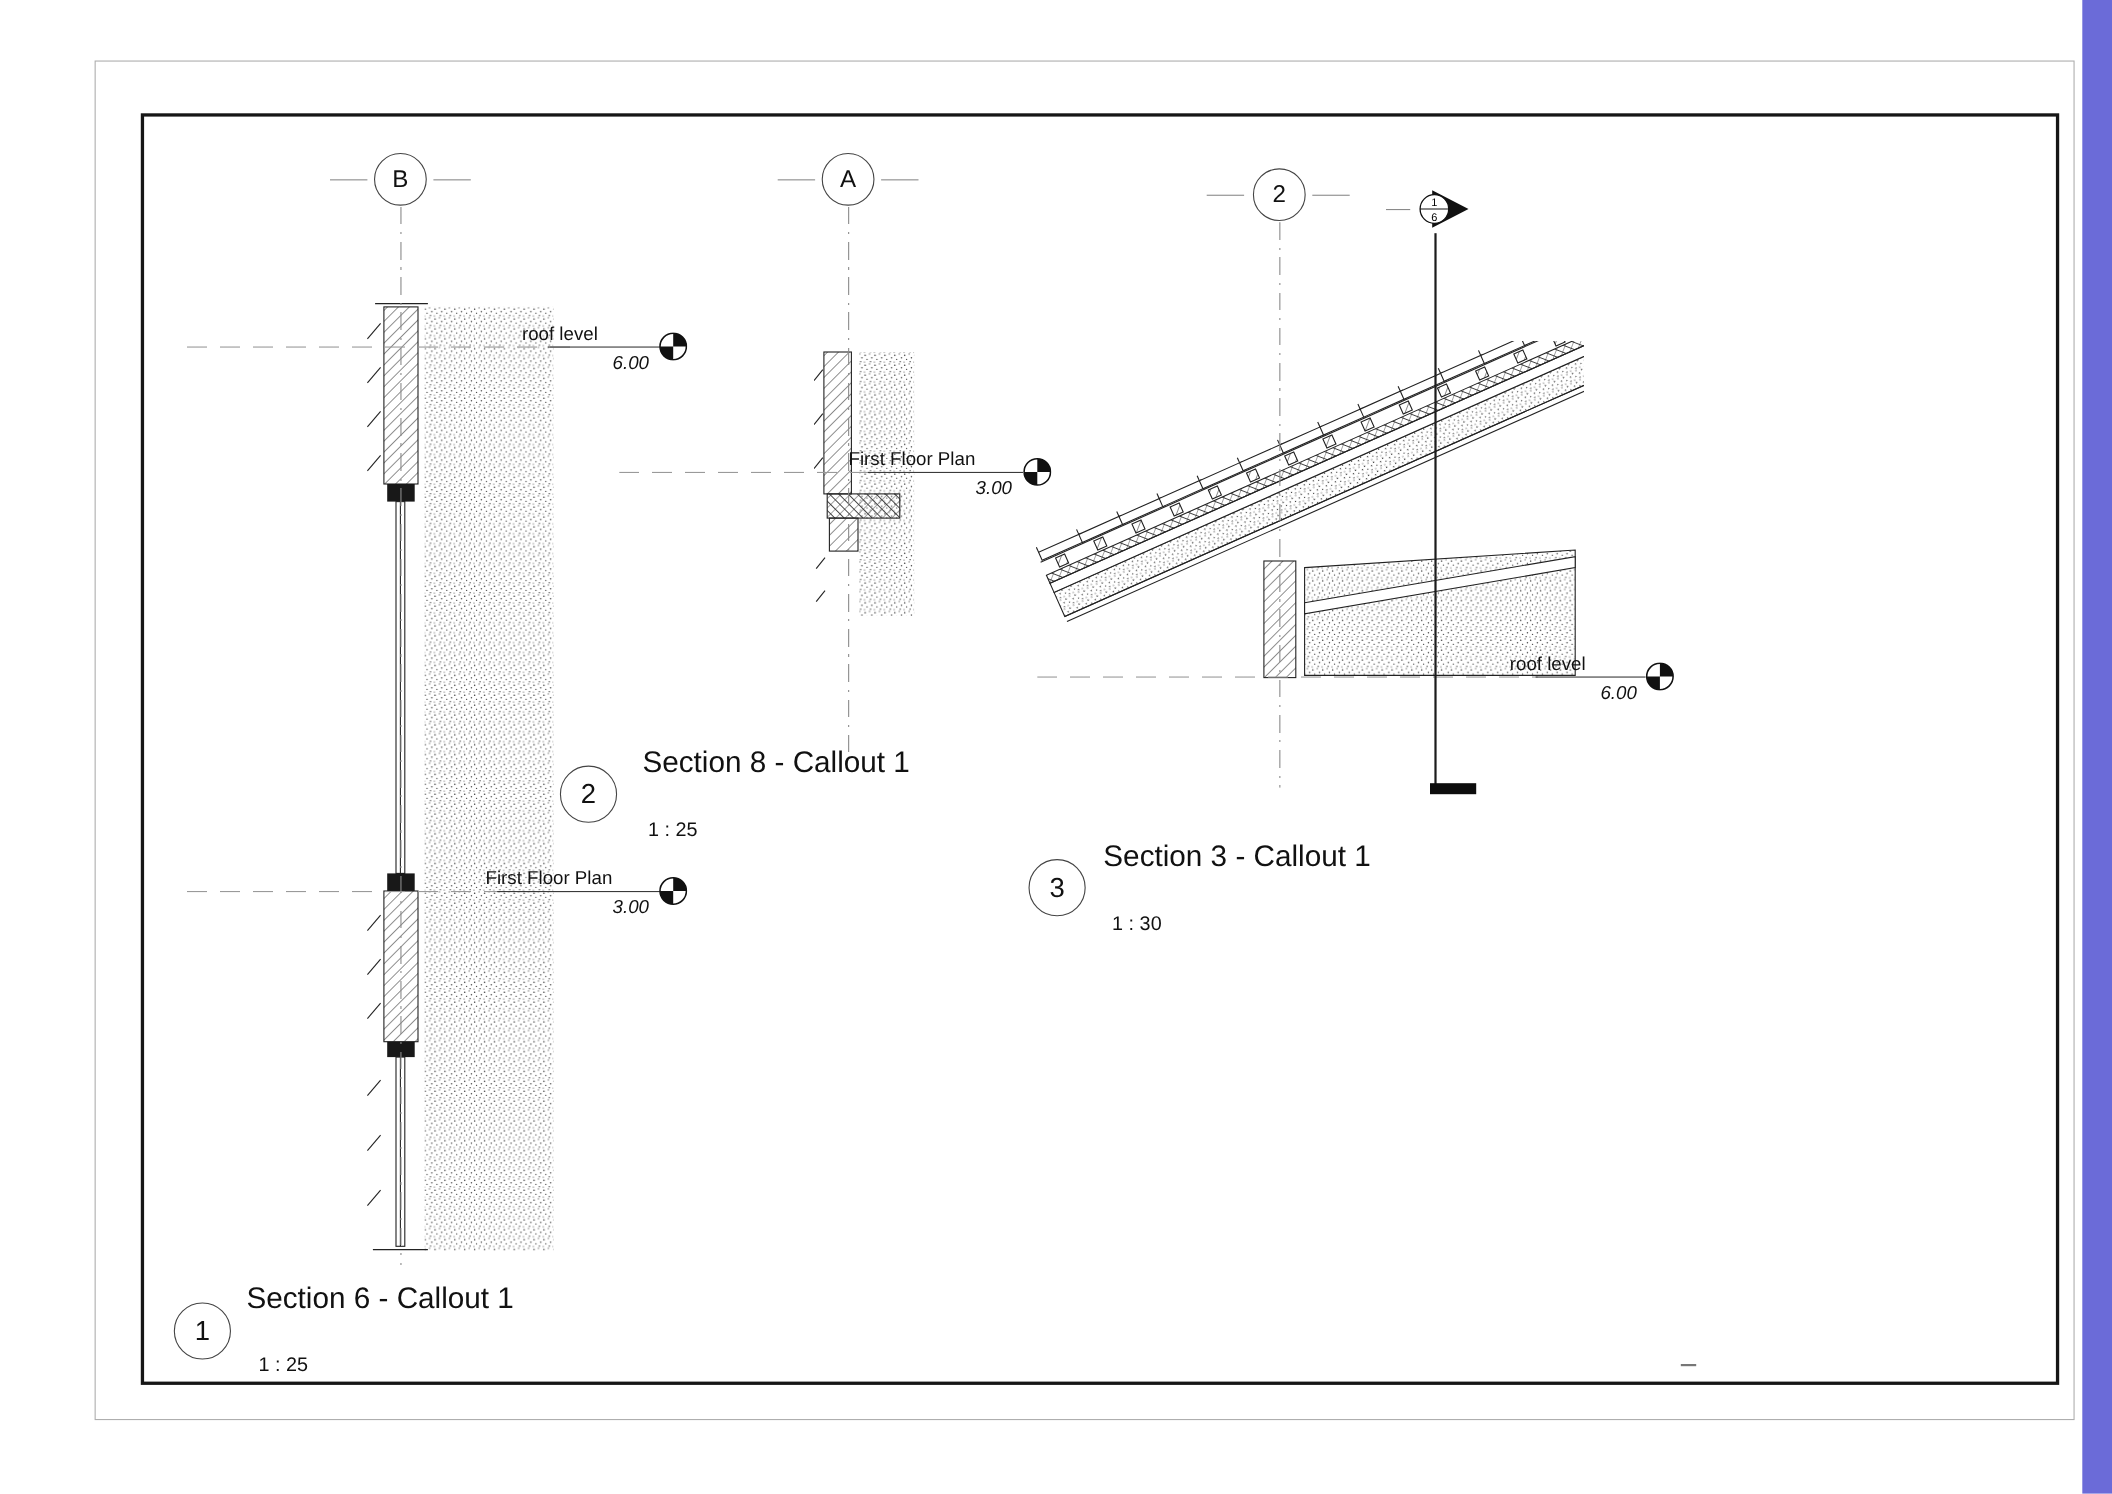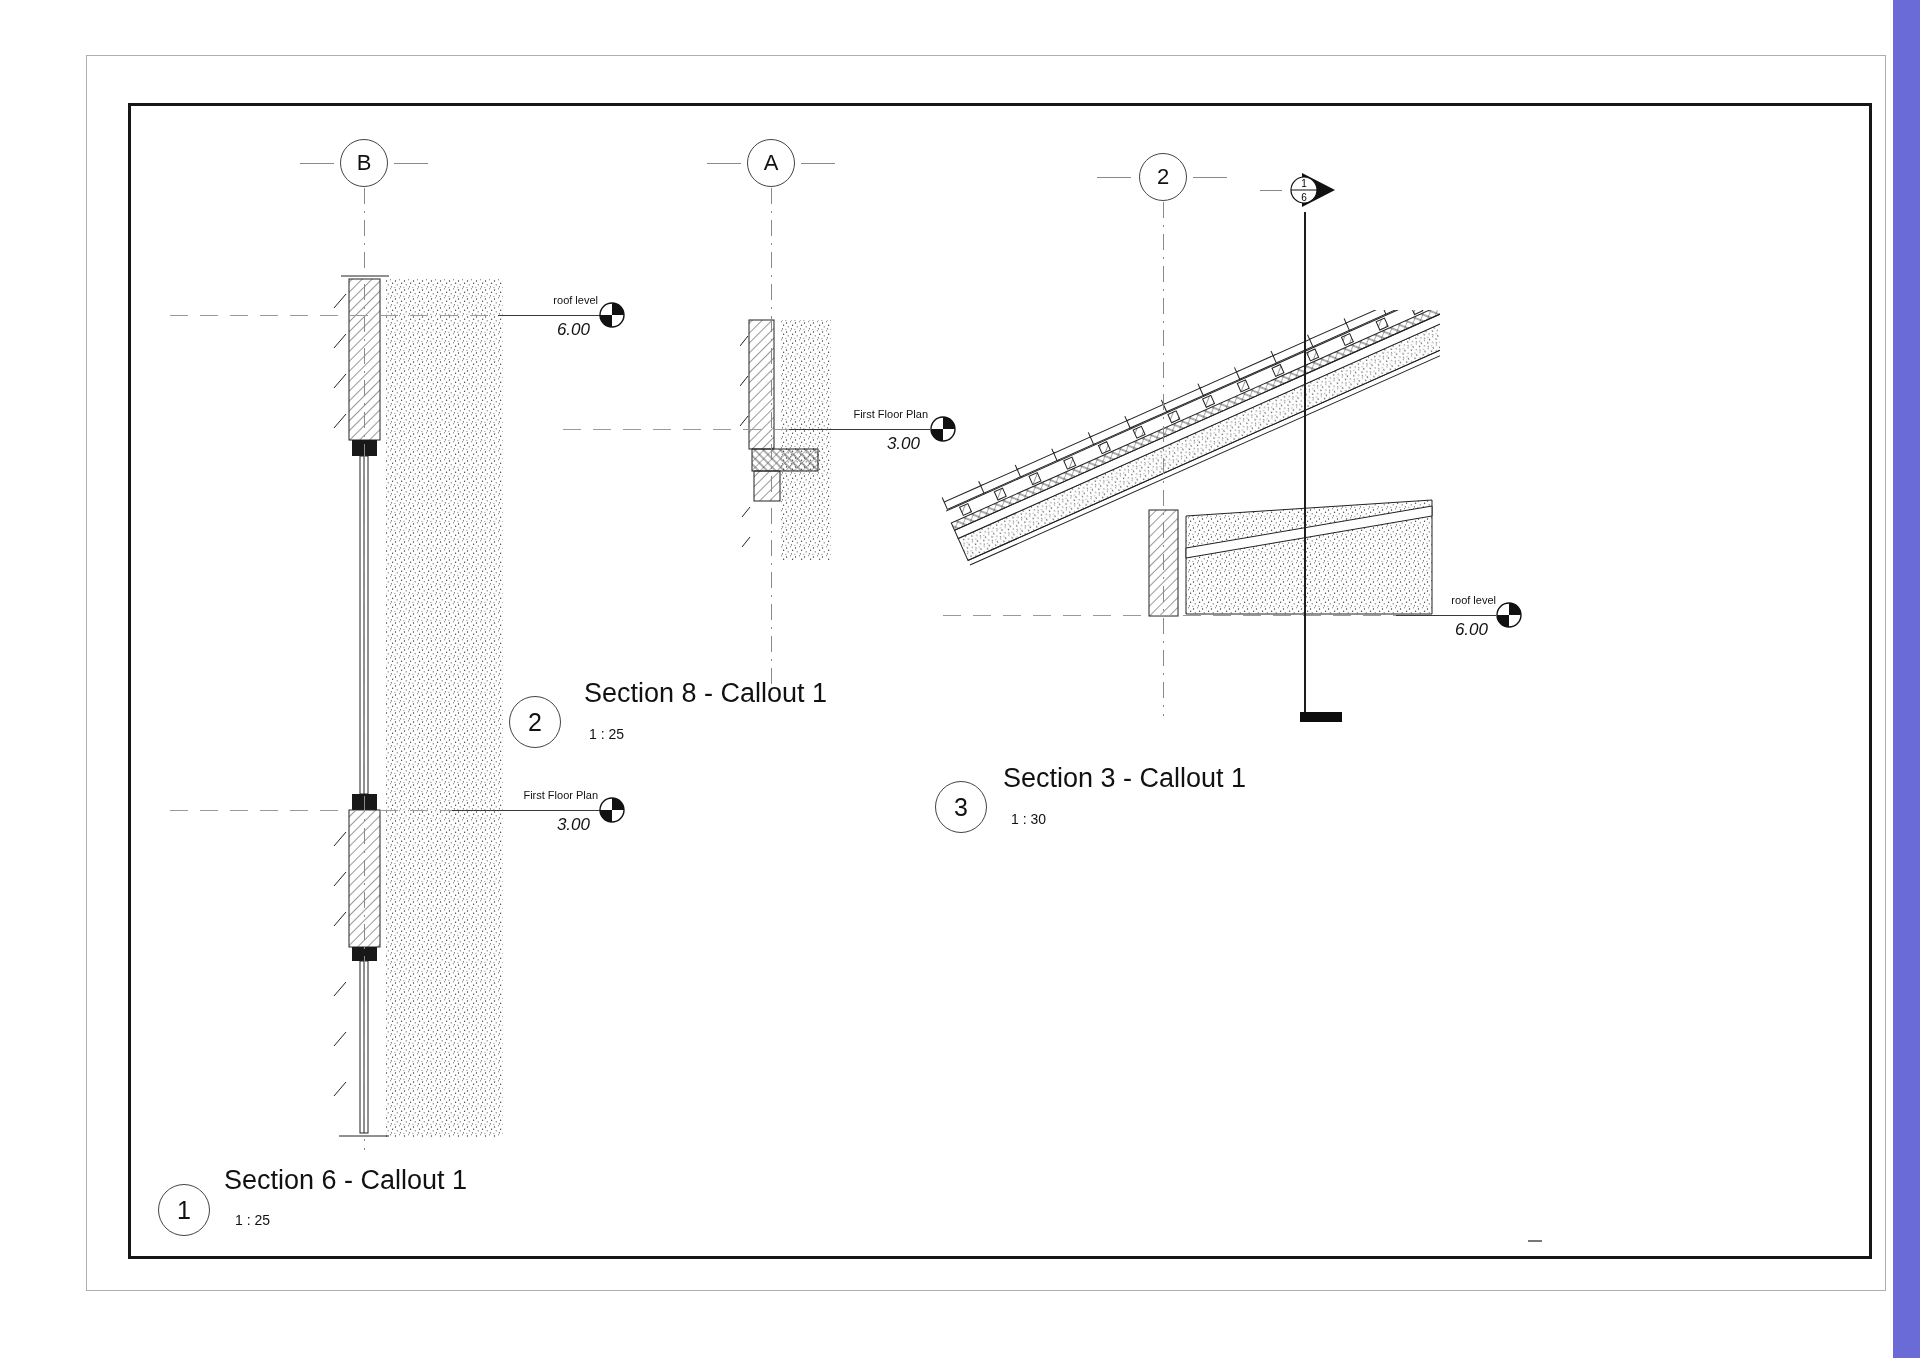--- a/index.html
+++ b/index.html
@@ -24,30 +24,30 @@
   .vline {
     position:absolute; width:1px; z-index:4;
     background:repeating-linear-gradient(to bottom,#8a8a8a 0 16px,transparent 16px 23px,#8a8a8a 23px 25px,transparent 25px 32px);
   }
   .hdash {
     position:absolute; height:1px; z-index:4;
     background:repeating-linear-gradient(to right,#9a9a9a 0 18px,transparent 18px 30px);
   }
   .solidline { position:absolute; height:1px; background:#3a3a3a; z-index:4; }
 
-  .lvl-name { font-size:11px; text-align:right; z-index:5; }
+  .lvl-name { font-size:17px; text-align:center; z-index:5; }
   .lvl-elev { font-size:17px; text-align:right; z-index:5;font-style:italic; }
 
   .view-circle {
     width:52px; height:52px; border:1.6px solid #444; border-radius:50%;
     background:#fff; display:flex; align-items:center; justify-content:center;
     font-size:25px; z-index:6;
   }
   .view-title { font-size:27px; z-index:6; }
-  .view-scale { font-size:14px; z-index:6; }
+  .view-scale { font-size:18px; z-index:6;margin-top:18px; }
 
   .secline { position:absolute; width:1.5px; background:#1c1c1c; z-index:5; }
   .sectick { position:absolute; background:#0d0d0d; z-index:6; }
   .micro-dash { position:absolute; width:14px; height:2px; background:#777; }
 
   svg.dwg { position:absolute; z-index:2; }
   .ln { stroke:#222; stroke-width:1; }
   .lvl-head { z-index:6; }
 </style>
 </head>

